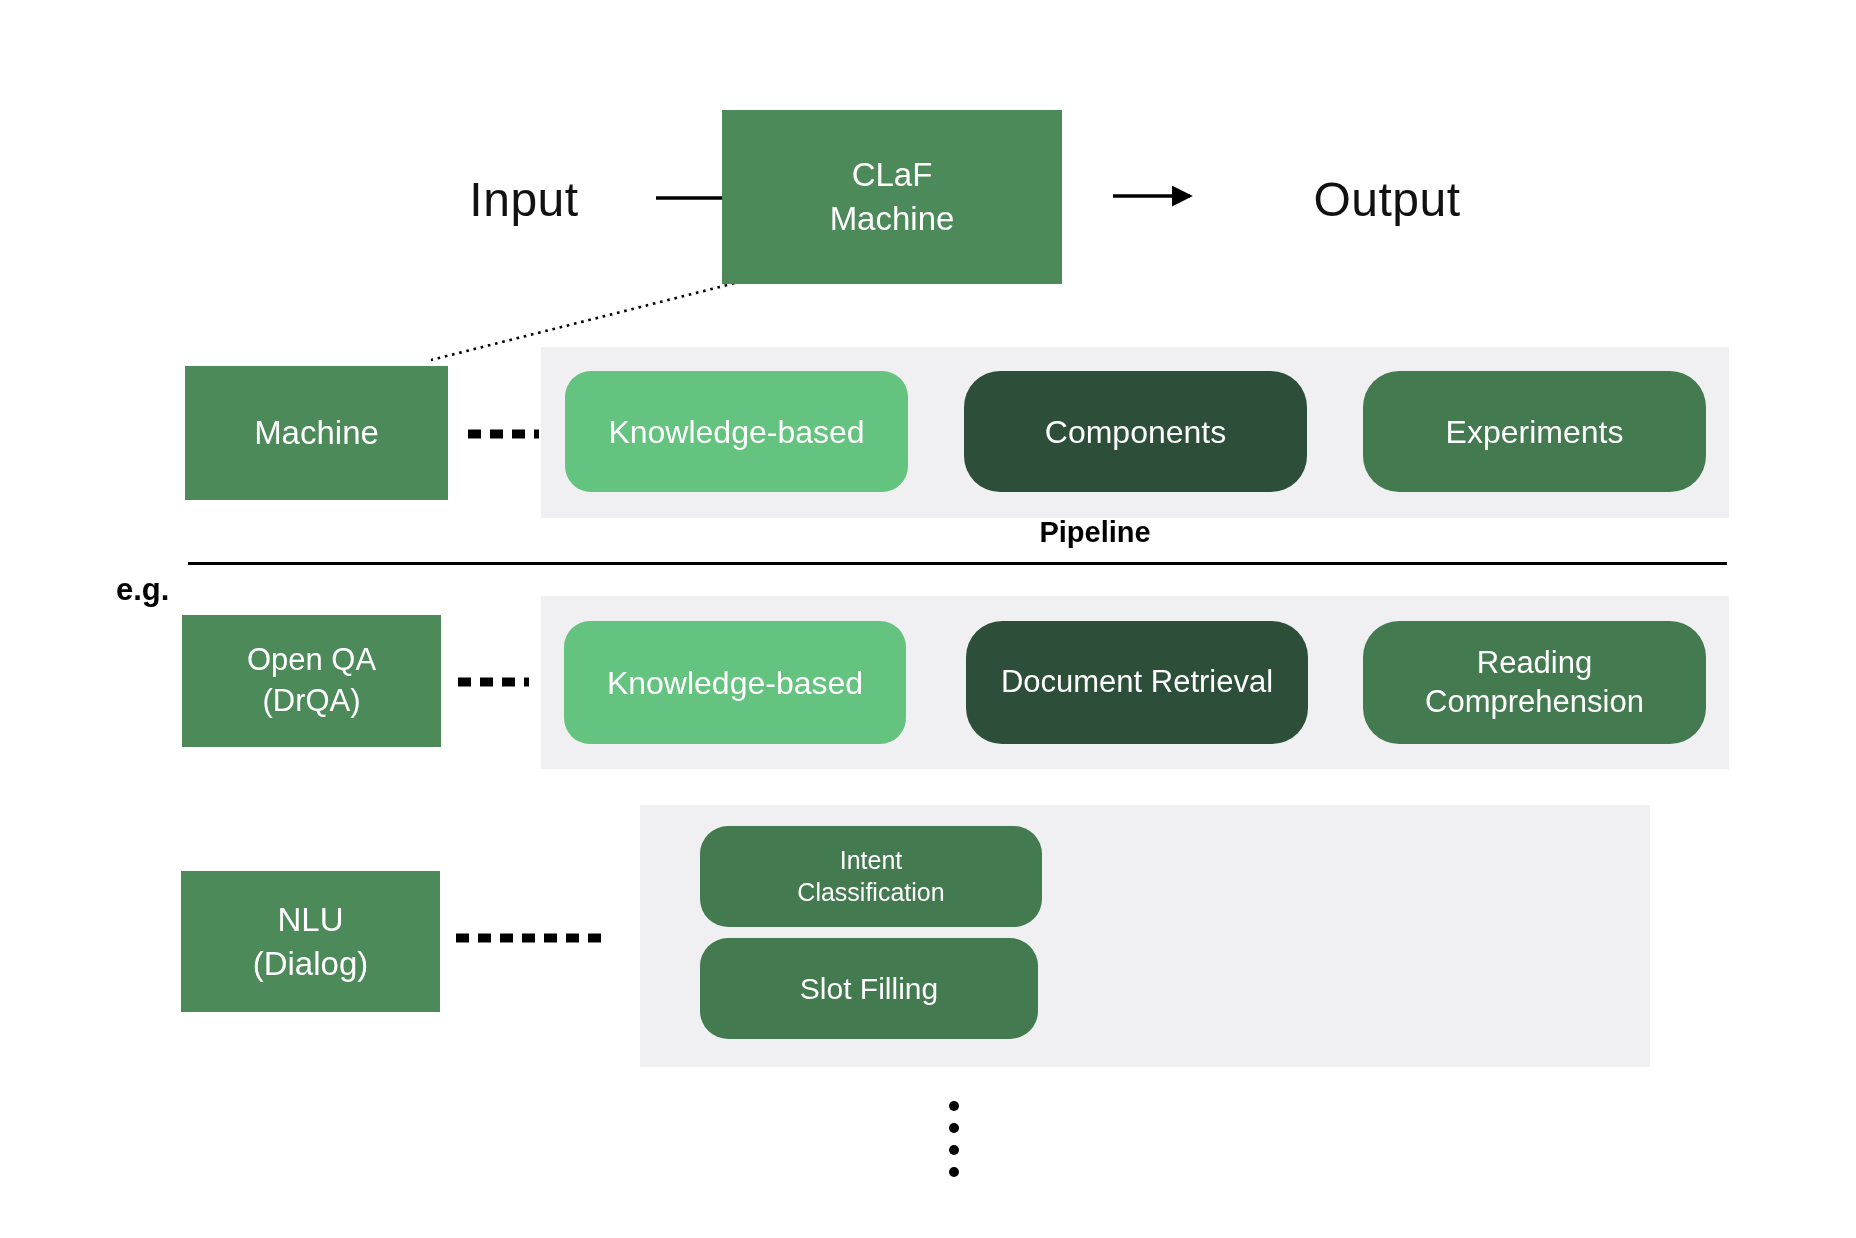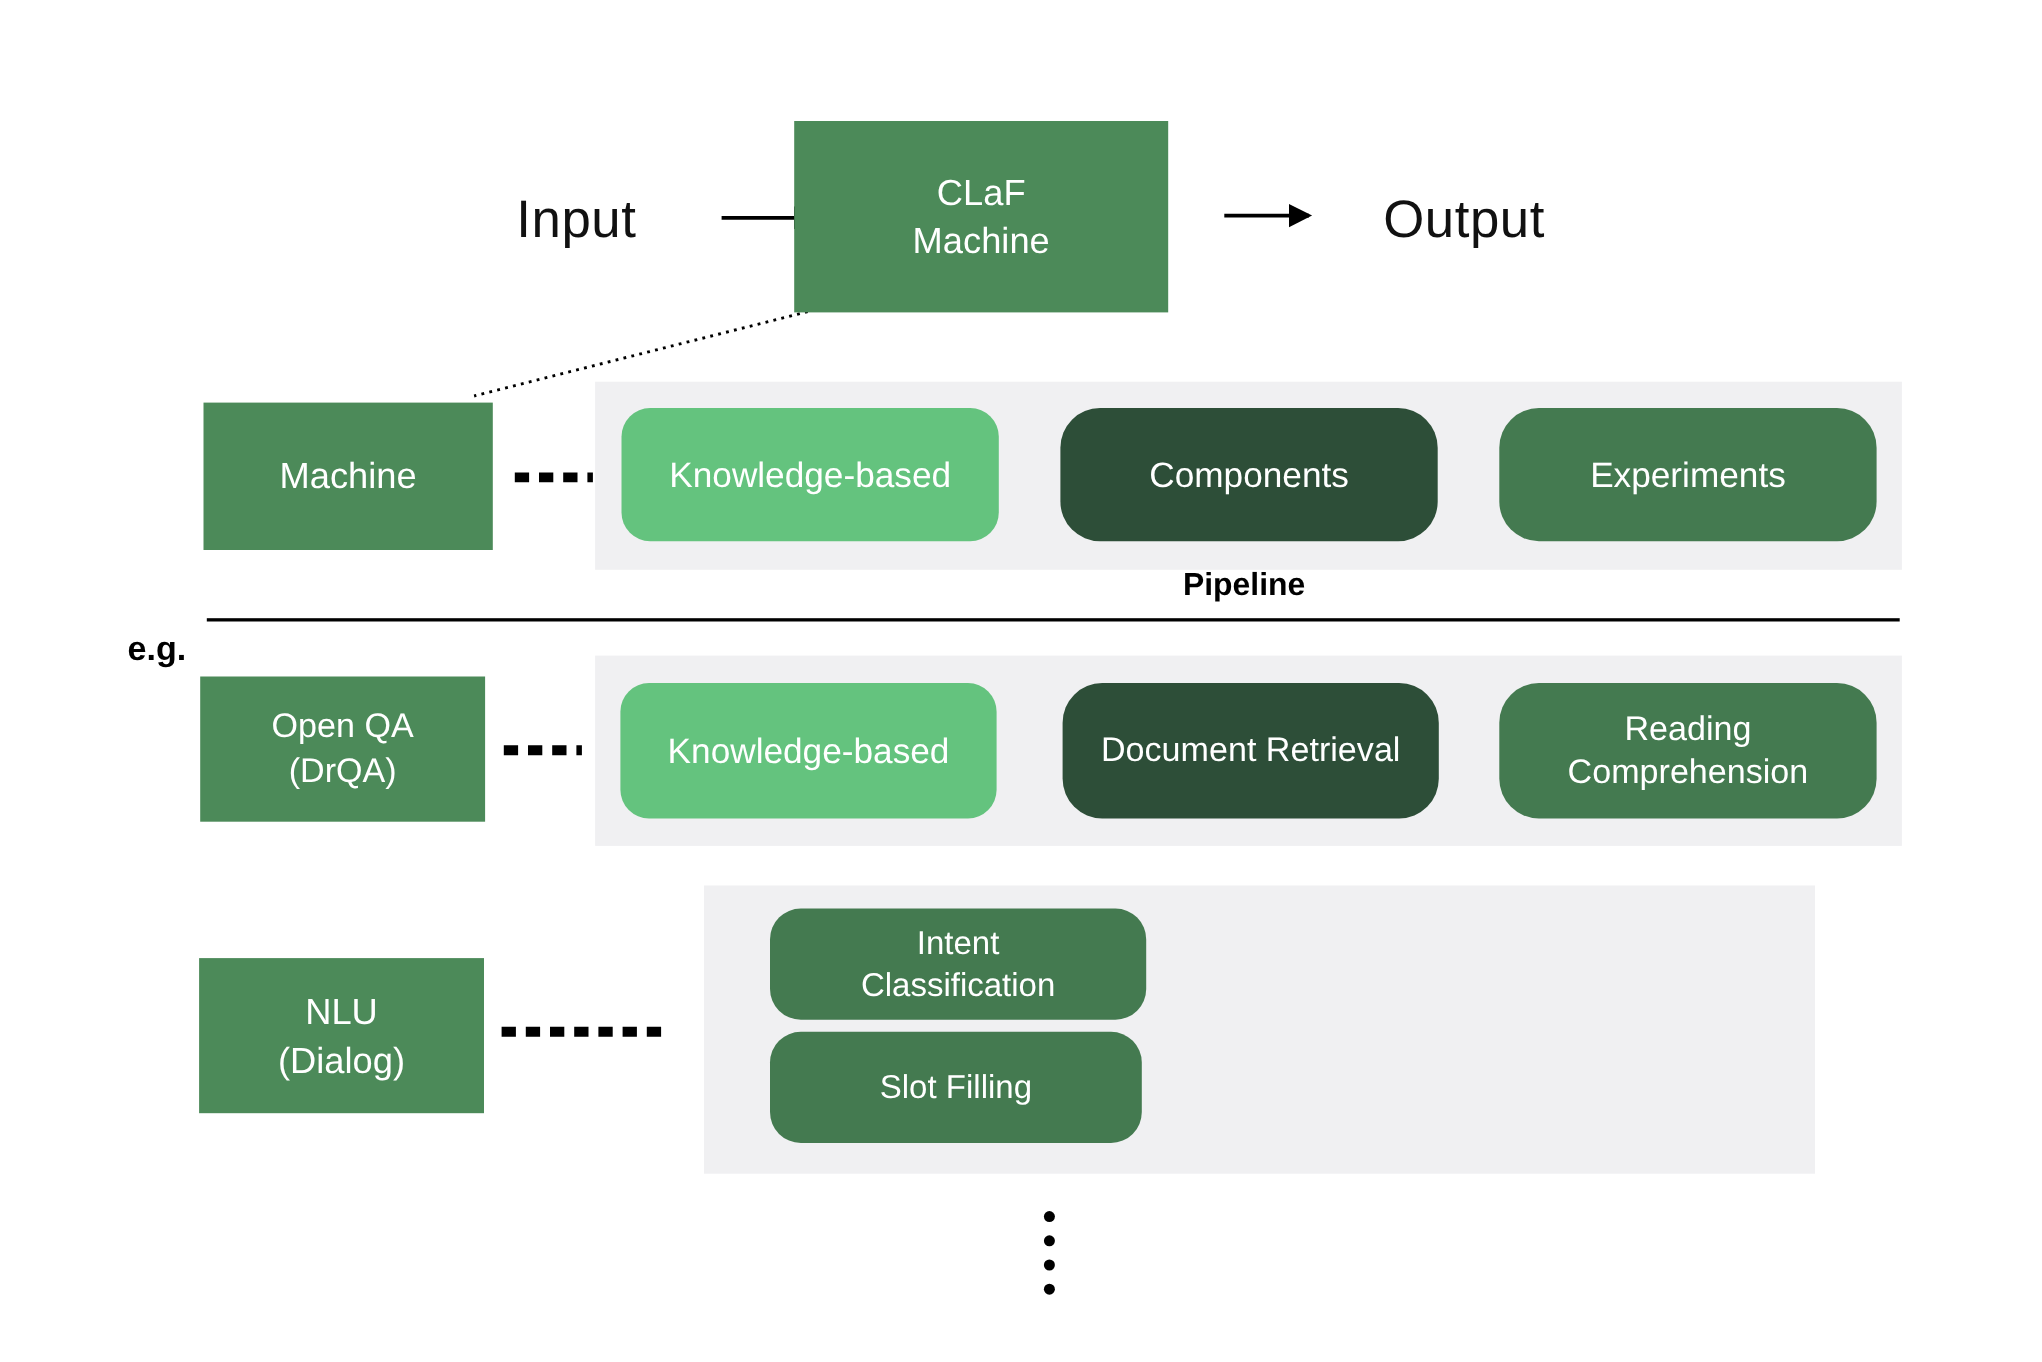--- a/index.html
+++ b/index.html
@@ -71,47 +71,47 @@
       <circle cx="954" cy="1150" r="5" fill="#000"></circle>
       <circle cx="954" cy="1172" r="5" fill="#000"></circle>
     </g>
   </svg>
 
   <div class="abs flow-label" style="left:404px;top:172px;width:240px;">Input</div>
 
   <div class="abs node rect-node" style="left:722px;top:110px;width:340px;height:174px;">CLaF
 Machine</div>
 
-  <div class="abs flow-label" style="left:1211px;top:172px;width:240px;">Output</div>
+  <div class="abs flow-label" style="left:1267px;top:172px;width:240px;">Output</div>
 
   <div class="abs node rect-node" style="left:185px;top:366px;width:263px;height:134px;">Machine</div>
 
   <div class="abs panel" style="left:541px;top:347px;width:1188px;height:171px;"></div>
 
   <div class="abs node pill bg-light" style="left:565px;top:371px;width:343px;height:121px;">Knowledge-based</div>
   <div class="abs node pill bg-dark" style="left:964px;top:371px;width:343px;height:121px;">Components</div>
   <div class="abs node pill bg-mid" style="left:1363px;top:371px;width:343px;height:121px;">Experiments</div>
 
-  <div class="abs caption" style="left:981px;top:516px;width:300px;">Pipeline</div>
+  <div class="abs caption" style="left:945px;top:516px;width:300px;">Pipeline</div>
 
   <div class="abs divider" style="left:188px;top:562px;width:1539px;"></div>
   <div class="abs eg" style="left:116px;top:572px;">e.g.</div>
 
   <div class="abs node rect-node" style="left:182px;top:615px;width:259px;height:132px;font-size:31px;text-align:center;">Open QA
 (DrQA)</div>
 
   <div class="abs panel" style="left:541px;top:596px;width:1188px;height:173px;"></div>
 
   <div class="abs node pill bg-light" style="left:564px;top:621px;width:342px;height:123px;">Knowledge-based</div>
   <div class="abs node pill bg-dark" style="left:966px;top:621px;width:342px;height:123px;font-size:31px;">Document Retrieval</div>
   <div class="abs node pill bg-mid" style="left:1363px;top:621px;width:343px;height:123px;font-size:31px;">Reading
 Comprehension</div>
 
   <div class="abs node rect-node" style="left:181px;top:871px;width:259px;height:141px;">NLU
 (Dialog)</div>
 
   <div class="abs panel" style="left:640px;top:805px;width:1010px;height:262px;"></div>
 
-  <div class="abs node pill-sm bg-mid" style="left:700px;top:826px;width:342px;height:101px;font-size:30px;text-align:center;">Intent
+  <div class="abs node pill-sm bg-mid" style="left:700px;top:826px;width:342px;height:101px;font-size:25px;text-align:center;">Intent
 Classification</div>
   <div class="abs node pill-sm bg-mid" style="left:700px;top:938px;width:338px;height:101px;font-size:30px;">Slot Filling</div>
 
 </div>
 
 </body></html>

